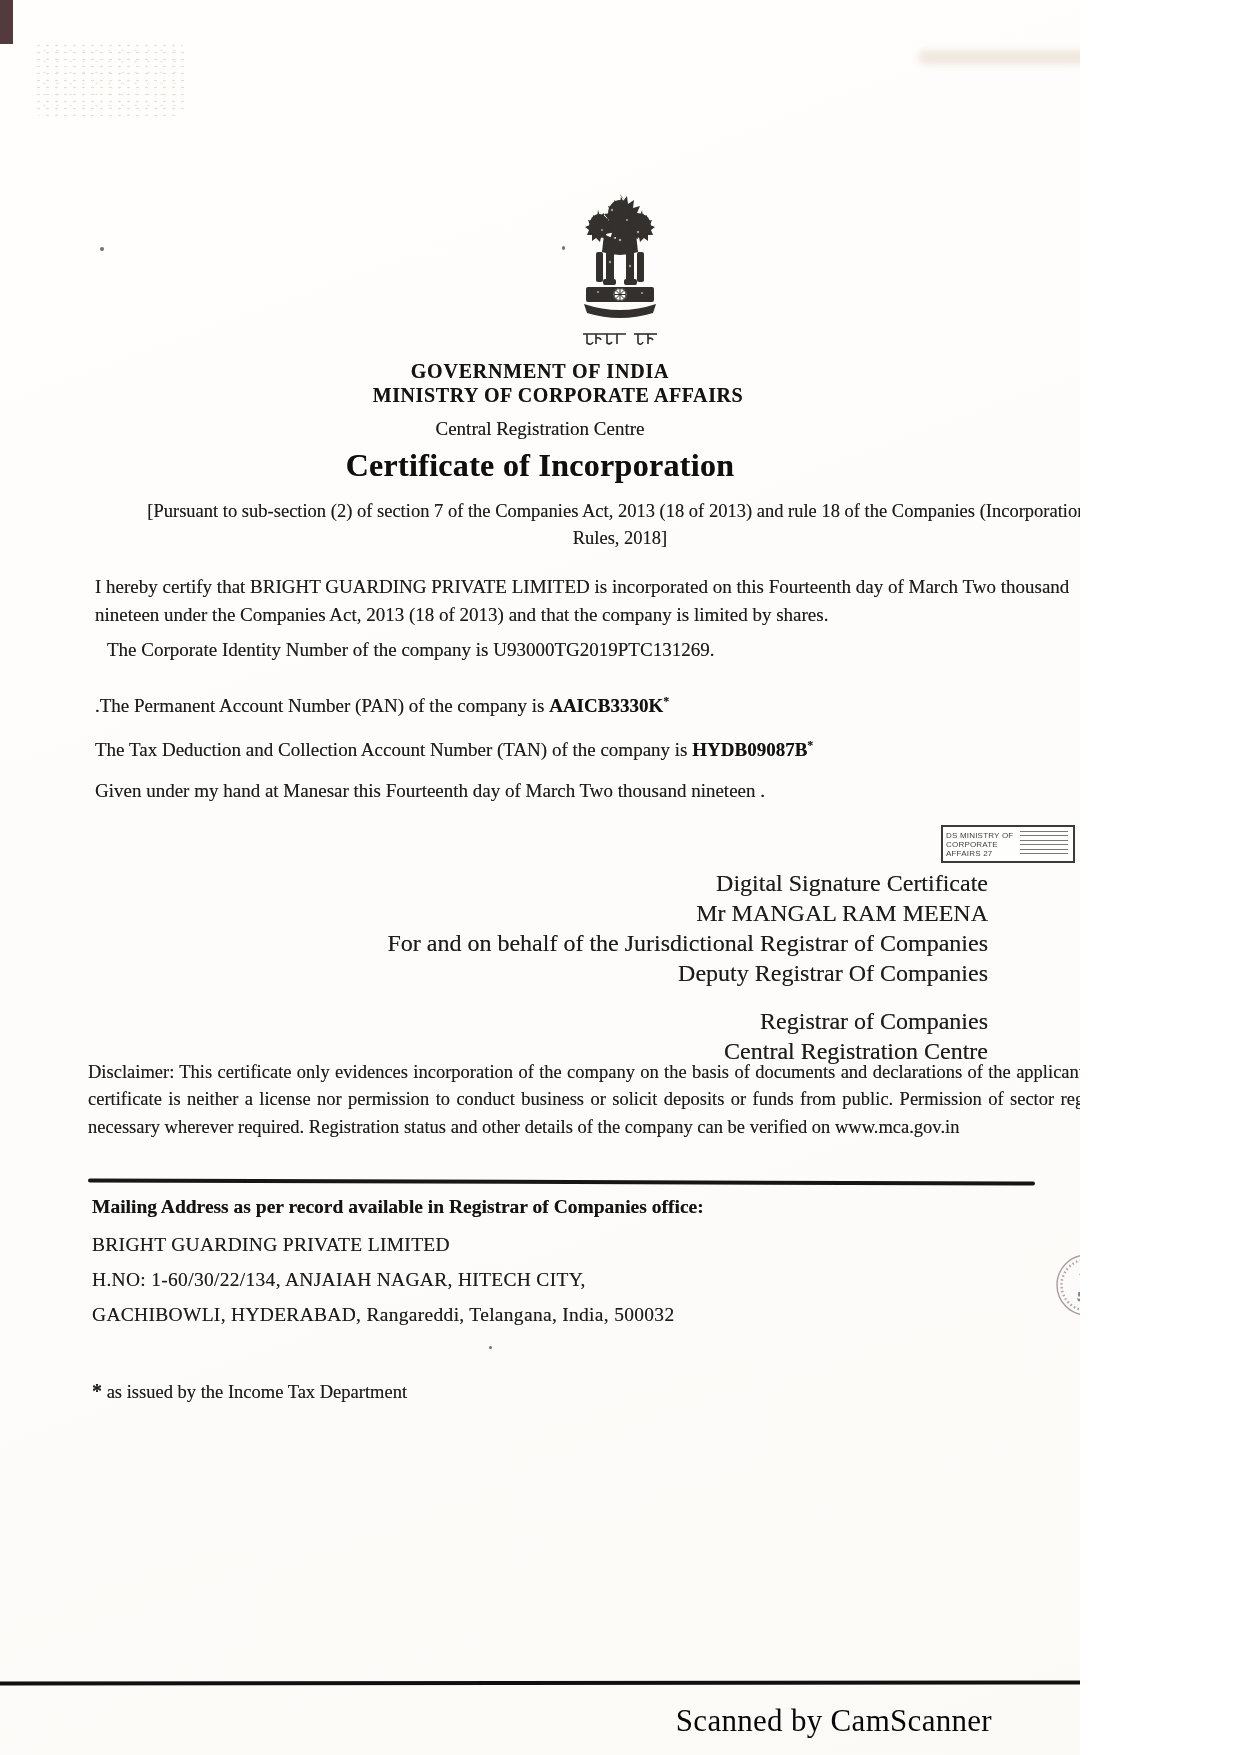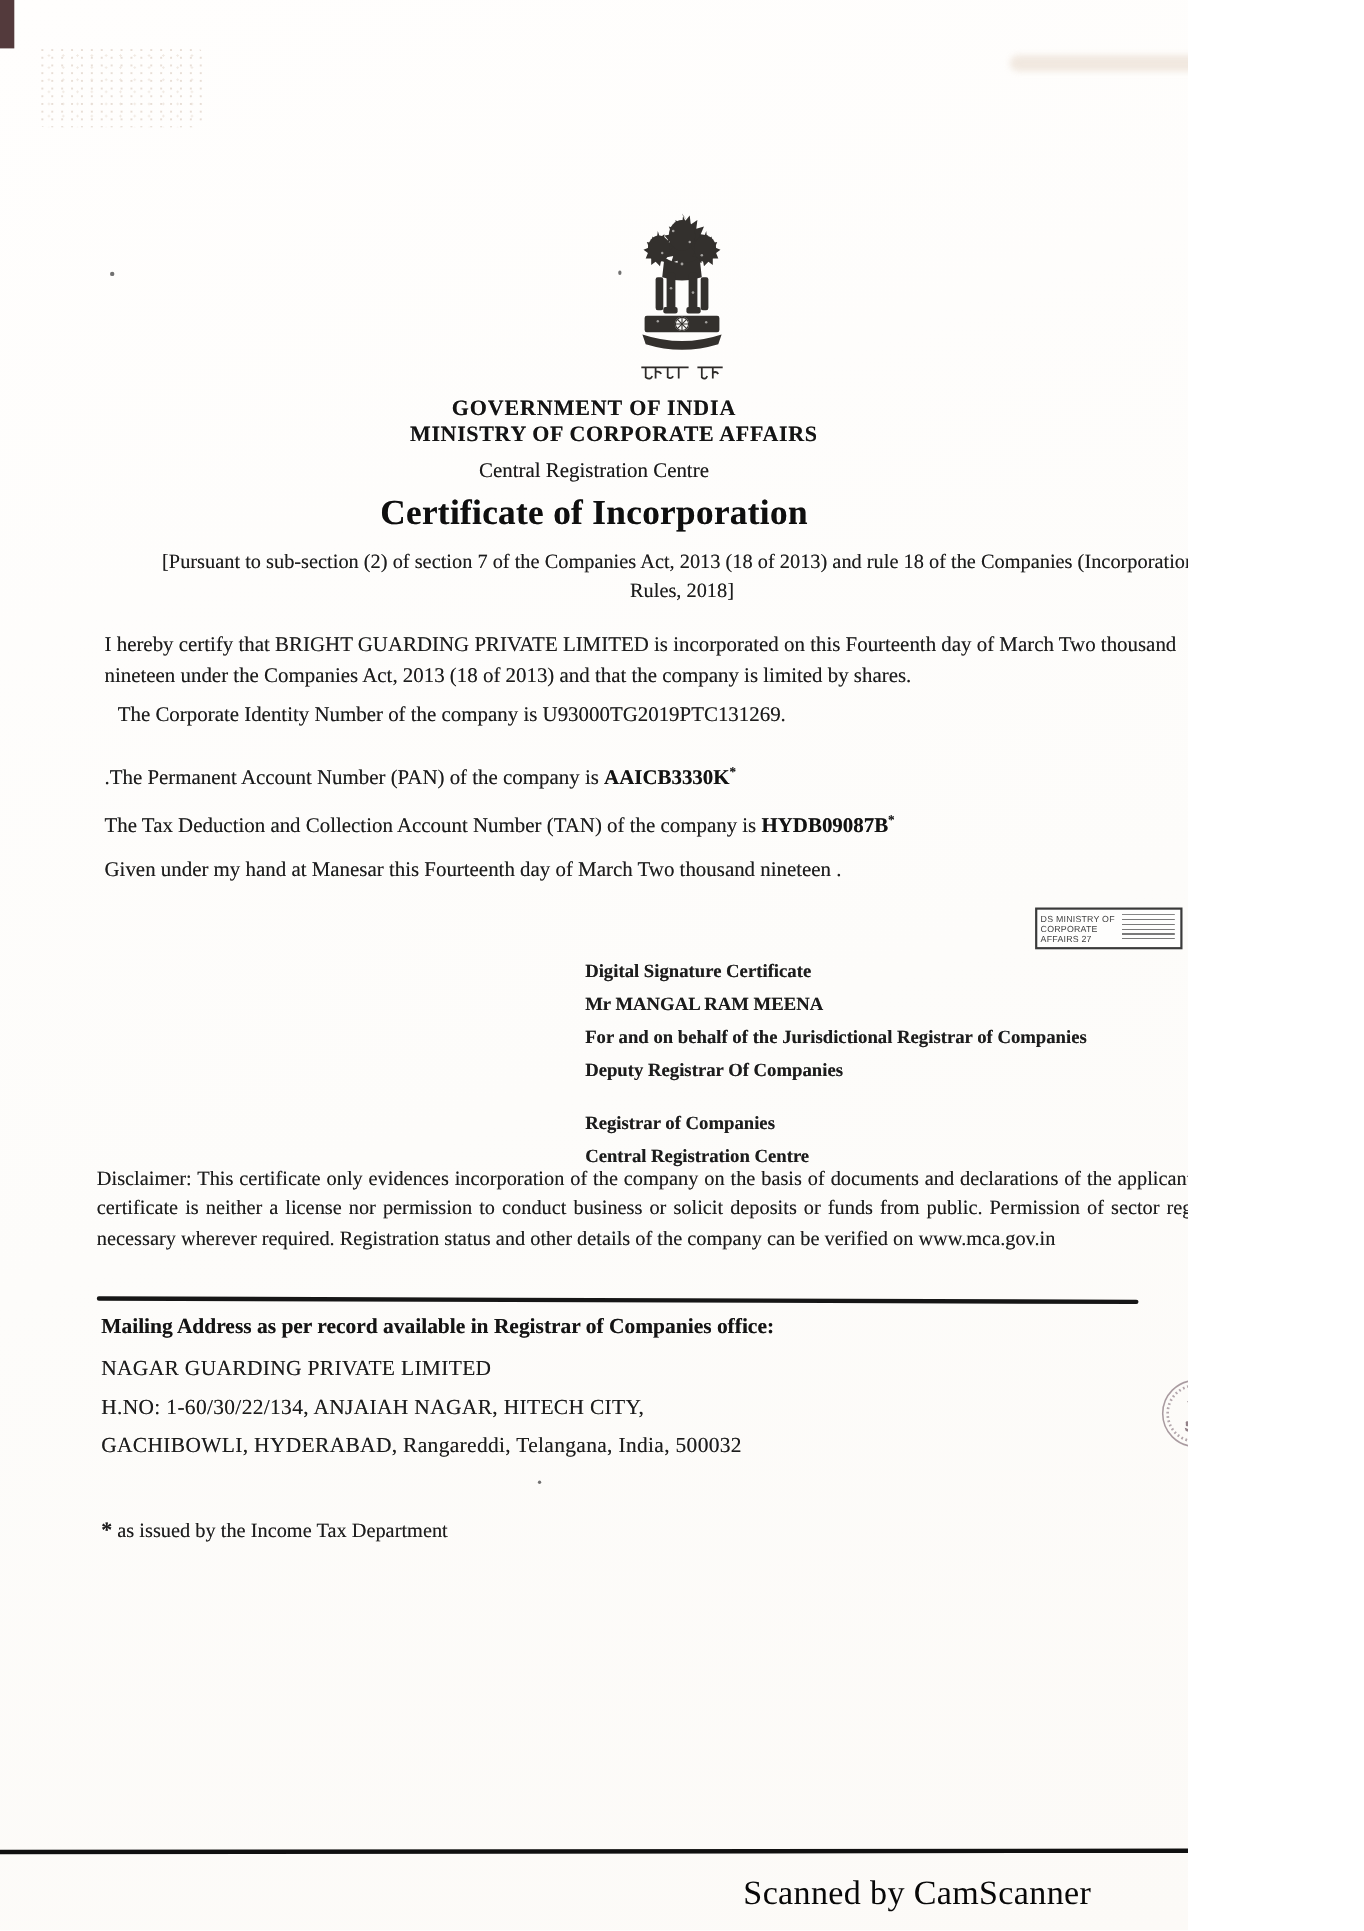--- a/index.html
+++ b/index.html
@@ -50,21 +50,21 @@
 
   
   .ds-stamp{left:941px;top:825px;width:130px;height:34px;border:2px solid #3a3a3a;
     display:flex;align-items:center;background:rgba(255,255,255,.6);}
   .ds-text{font-family:"Liberation Sans", sans-serif;font-size:8px;line-height:9px;color:#3f3f3f;
     padding-left:3px;width:72px;letter-spacing:.2px;}
   .ds-lines{width:48px;height:26px;margin-left:2px;
     background:repeating-linear-gradient(to bottom,#585858 0 1px,transparent 1px 4.4px);opacity:.8;}
 
   
-  .sig-block{right:92px;top:868px;text-align:left;font-size:17px;font-weight:bold;}
+  .sig-block{right:92px;top:868px;text-align:right;font-size:24px;}
   .sig-line{line-height:30px;}
 
   
   .disclaimer{left:88px;top:1040px;width:1058px;font-size:18.5px;line-height:27.5px;text-align:justify;}
 
   
   .rule1{left:88px;top:1180px;width:947px;height:4px;background:#161616;transform:rotate(.18deg);border-radius:2px;}
   .rule-bottom{left:0px;top:1681px;width:1192px;height:4px;background:#101010;transform:rotate(-.06deg);}
 
   
@@ -198,21 +198,21 @@
     <div class="sig-line">Deputy Registrar Of Companies</div>
     <div class="sig-line" style="margin-top:18px;">Registrar of Companies</div>
     <div class="sig-line">Central Registration Centre</div>
   </div>
 
   <p class="abs disclaimer doc-text">Disclaimer: This certificate only evidences incorporation of the company on the basis of documents and declarations of the applicant(s). This certificate is neither a license nor permission to conduct business or solicit deposits or funds from public. Permission of sector regulator is necessary wherever required. Registration status and other details of the company can be verified on www.mca.gov.in</p>
 
   <div class="abs rule1"></div>
 
   <div class="abs mail-head doc-text">Mailing Address as per record available in Registrar of Companies office:</div>
-  <div class="abs mail-line mail-co doc-text">NAGAR GUARDING PRIVATE LIMITED</div>
+  <div class="abs mail-line mail-co doc-text">BRIGHT GUARDING PRIVATE LIMITED</div>
   <div class="abs mail-line mail-a1 doc-text">H.NO: 1-60/30/22/134, ANJAIAH NAGAR, HITECH CITY,</div>
   <div class="abs mail-line mail-a2 doc-text">GACHIBOWLI, HYDERABAD, Rangareddi, Telangana, India, 500032</div>
 
   <svg class="abs seal" viewBox="0 0 66 66">
     <circle cx="33" cy="33" r="30" fill="none" stroke="#9a8a91" stroke-width="1.4" opacity=".85"></circle>
     <circle cx="33" cy="33" r="25.5" fill="none" stroke="#9a8a91" stroke-width="2.4" stroke-dasharray="1.6 2.4" opacity=".75"></circle>
 
     <g fill="#8d7b83" opacity=".95">
       <path d="M33 12 l2 4 3-2 0 4 4-1-1 4 4 1-3 3 2 3-4 1 0 4-3-2-2 3-2-3-3 2 0-4-4-1 2-3-3-3 4-1-1-4 4 1 0-4 3 2z"></path>
       <ellipse cx="33" cy="24" rx="6" ry="7"></ellipse>

